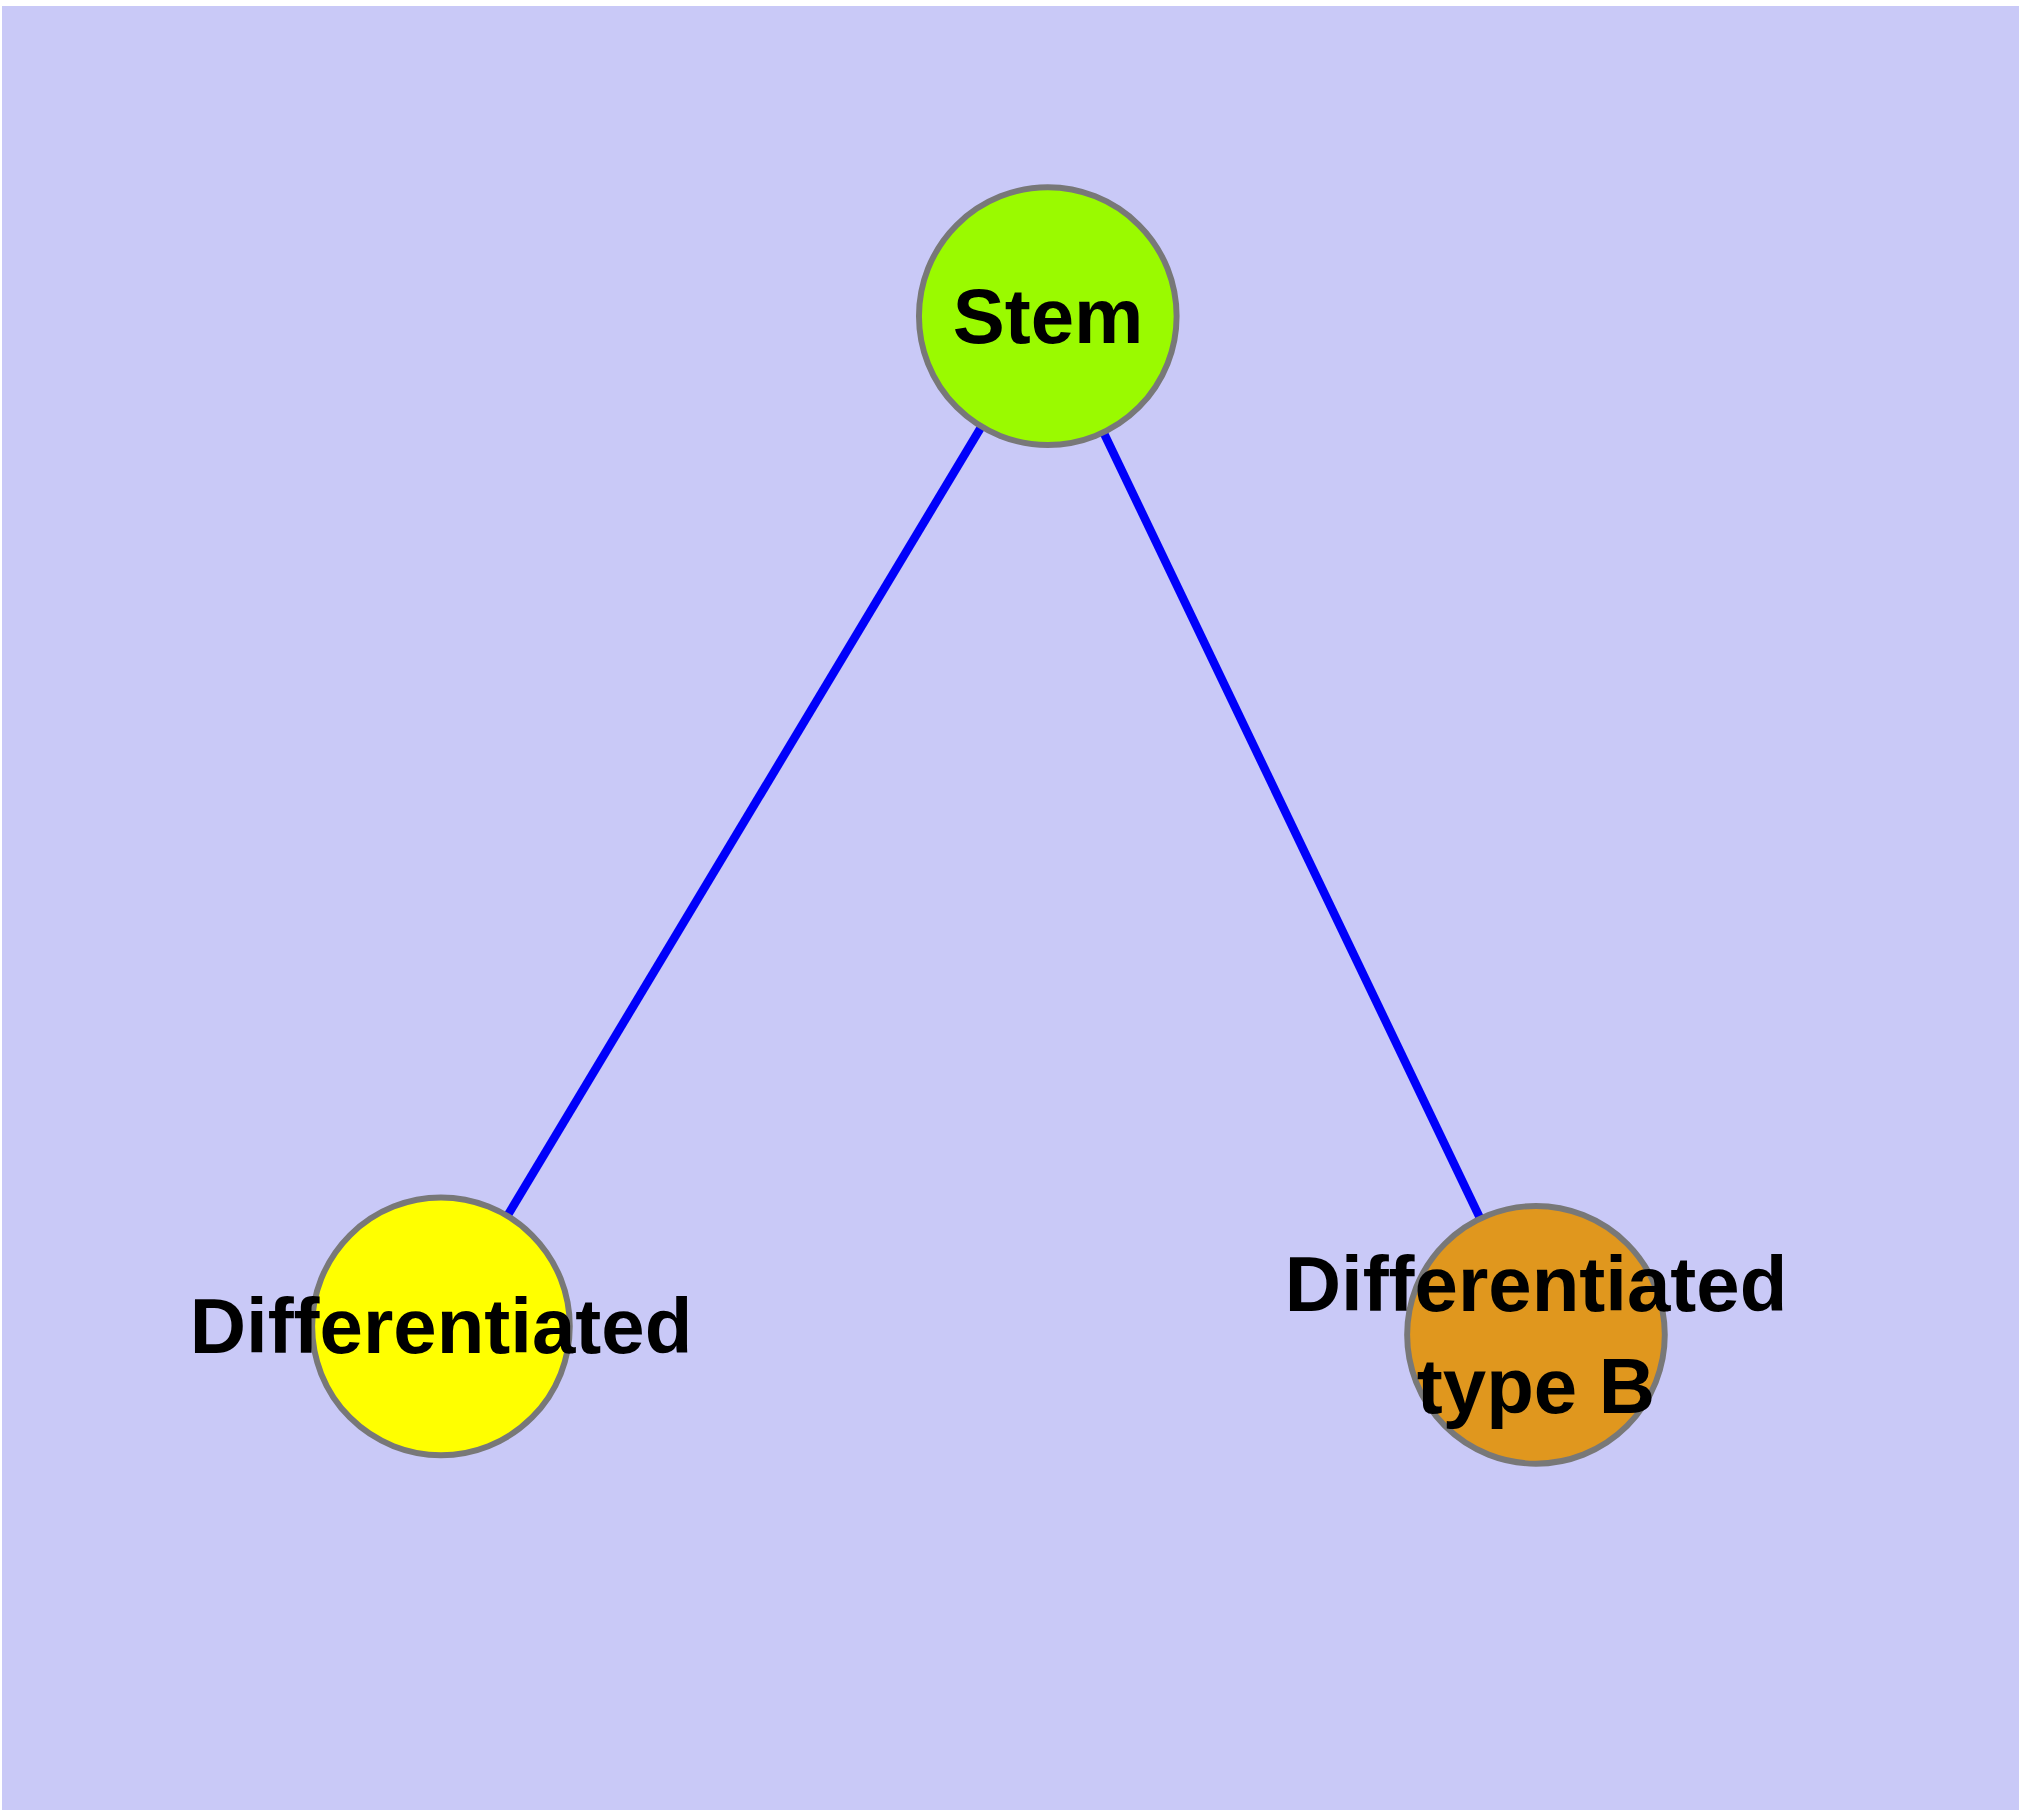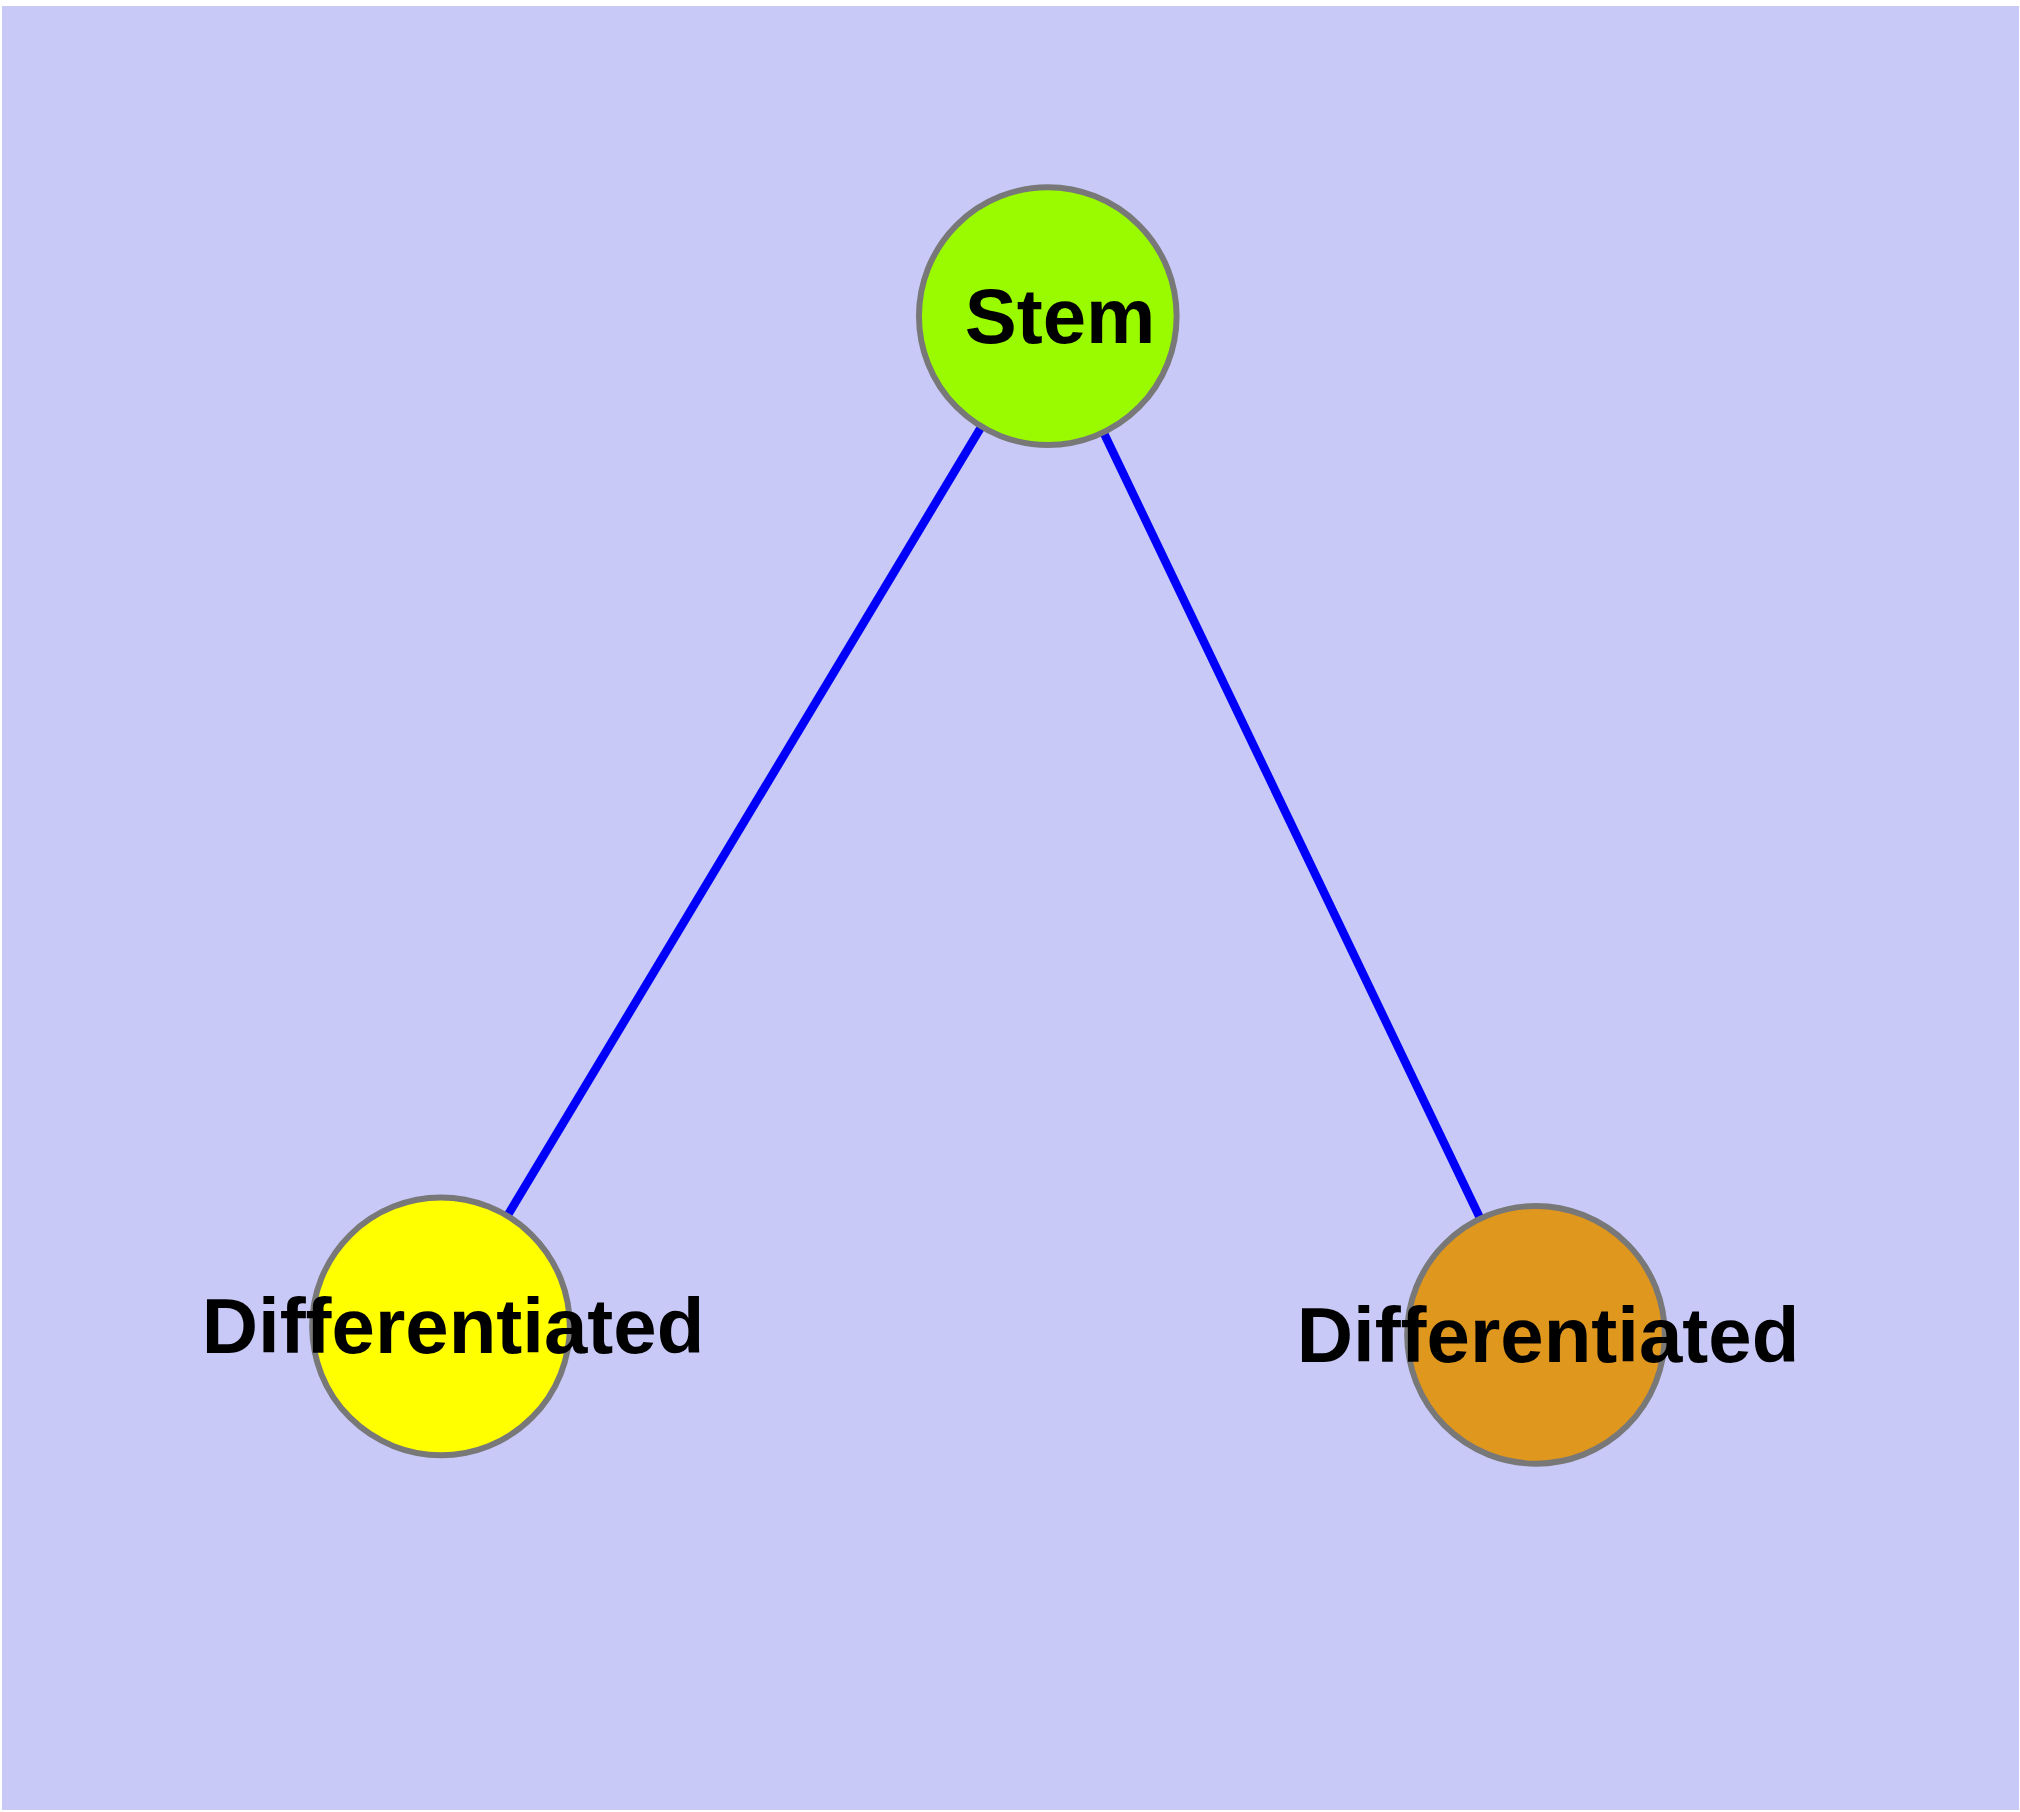--- a/index.html
+++ b/index.html
@@ -30,21 +30,20 @@
     height: 1812px;
     display: block;
   }
   #labels-layer {
     position: absolute;
     left: 0;
     top: 0;
     width: 1981px;
     height: 1812px;
     pointer-events: none;
-    margin-left: 12px;
   }
   .node-label {
     position: absolute;
     transform: translate(-50%, -50%);
     text-align: center;
     font-weight: bold;
     font-size: 78px;
     line-height: 102px;
     color: #000000;
     white-space: nowrap;
@@ -64,16 +63,17 @@
     </svg>
   <div id="labels-layer">
       <div class="node-label" style="left: 1048px; top: 316px; color: rgb(0, 0, 0);">
         <div>Stem</div>
       </div>
       <div class="node-label" style="left: 441px; top: 1326px; color: rgb(0, 0, 0);">
         <div>Differentiated</div>
       </div>
       <div class="node-label" style="left: 1536px; top: 1335px; color: rgb(0, 0, 0);">
         <div>Differentiated</div>
+        <div>type B</div>
       </div>
     </div>
 </div>
 
 
 </body></html>

